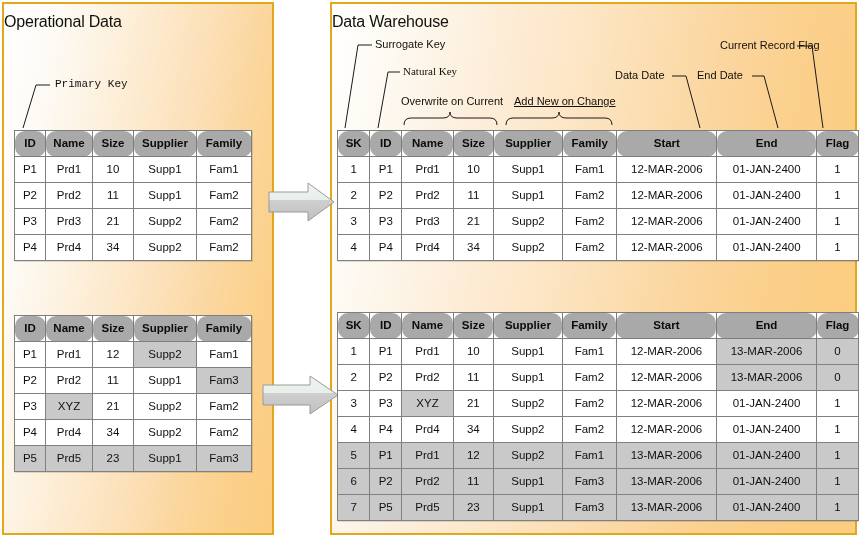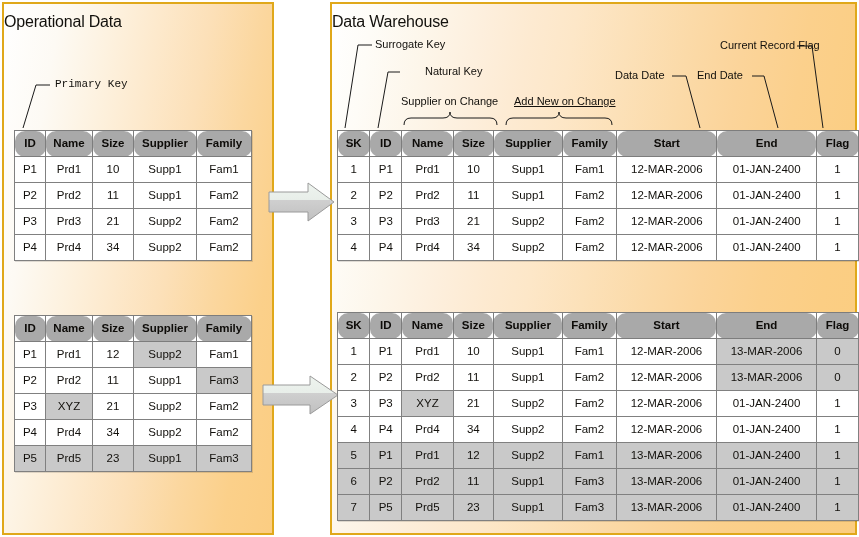--- a/index.html
+++ b/index.html
@@ -169,22 +169,22 @@
   <path d="M752 76 L764 76 L778 128" stroke="#1a1a1a" stroke-width="1" fill="none"></path>
 
   <path d="M797 46 L812 46 L823 128" stroke="#1a1a1a" stroke-width="1" fill="none"></path>
 
   <path d="M404 125 Q404 118 411 118 L443 118 Q450 118 450 112 Q450 118 457 118 L490 118 Q497 118 497 125" stroke="#1a1a1a" stroke-width="1" fill="none"></path>
 
   <path d="M506 125 Q506 118 513 118 L552 118 Q559 118 559 112 Q559 118 566 118 L605 118 Q612 118 612 125" stroke="#1a1a1a" stroke-width="1" fill="none"></path>
 </svg>
 
 <div class="anno" style="left:375px;top:38px;">Surrogate Key</div>
-<div class="anno" style="left:425px;top:65px;">Natural Key</div>
-<div class="anno" style="left:401px;top:95px;">Supplier on Change</div>
+<div class="anno" style="left:403px;top:65px;font-family:Liberation Serif, serif;">Natural Key</div>
+<div class="anno" style="left:401px;top:95px;">Overwrite on Current</div>
 <div class="anno" style="left:514px;top:95px;text-decoration:underline;">Add New on Change</div>
 <div class="anno" style="left:615px;top:69px;">Data Date</div>
 <div class="anno" style="left:697px;top:69px;">End Date</div>
 <div class="anno" style="left:720px;top:39px;">Current Record Flag</div>
 
 <svg class="arrow" style="left:268px;top:182px;width:68px;height:40px;">
   <defs>
     <linearGradient id="ag1" x1="0" y1="0" x2="0" y2="1">
       <stop offset="0%" stop-color="#eef4ef"></stop>
       <stop offset="45%" stop-color="#e8eee9"></stop>

